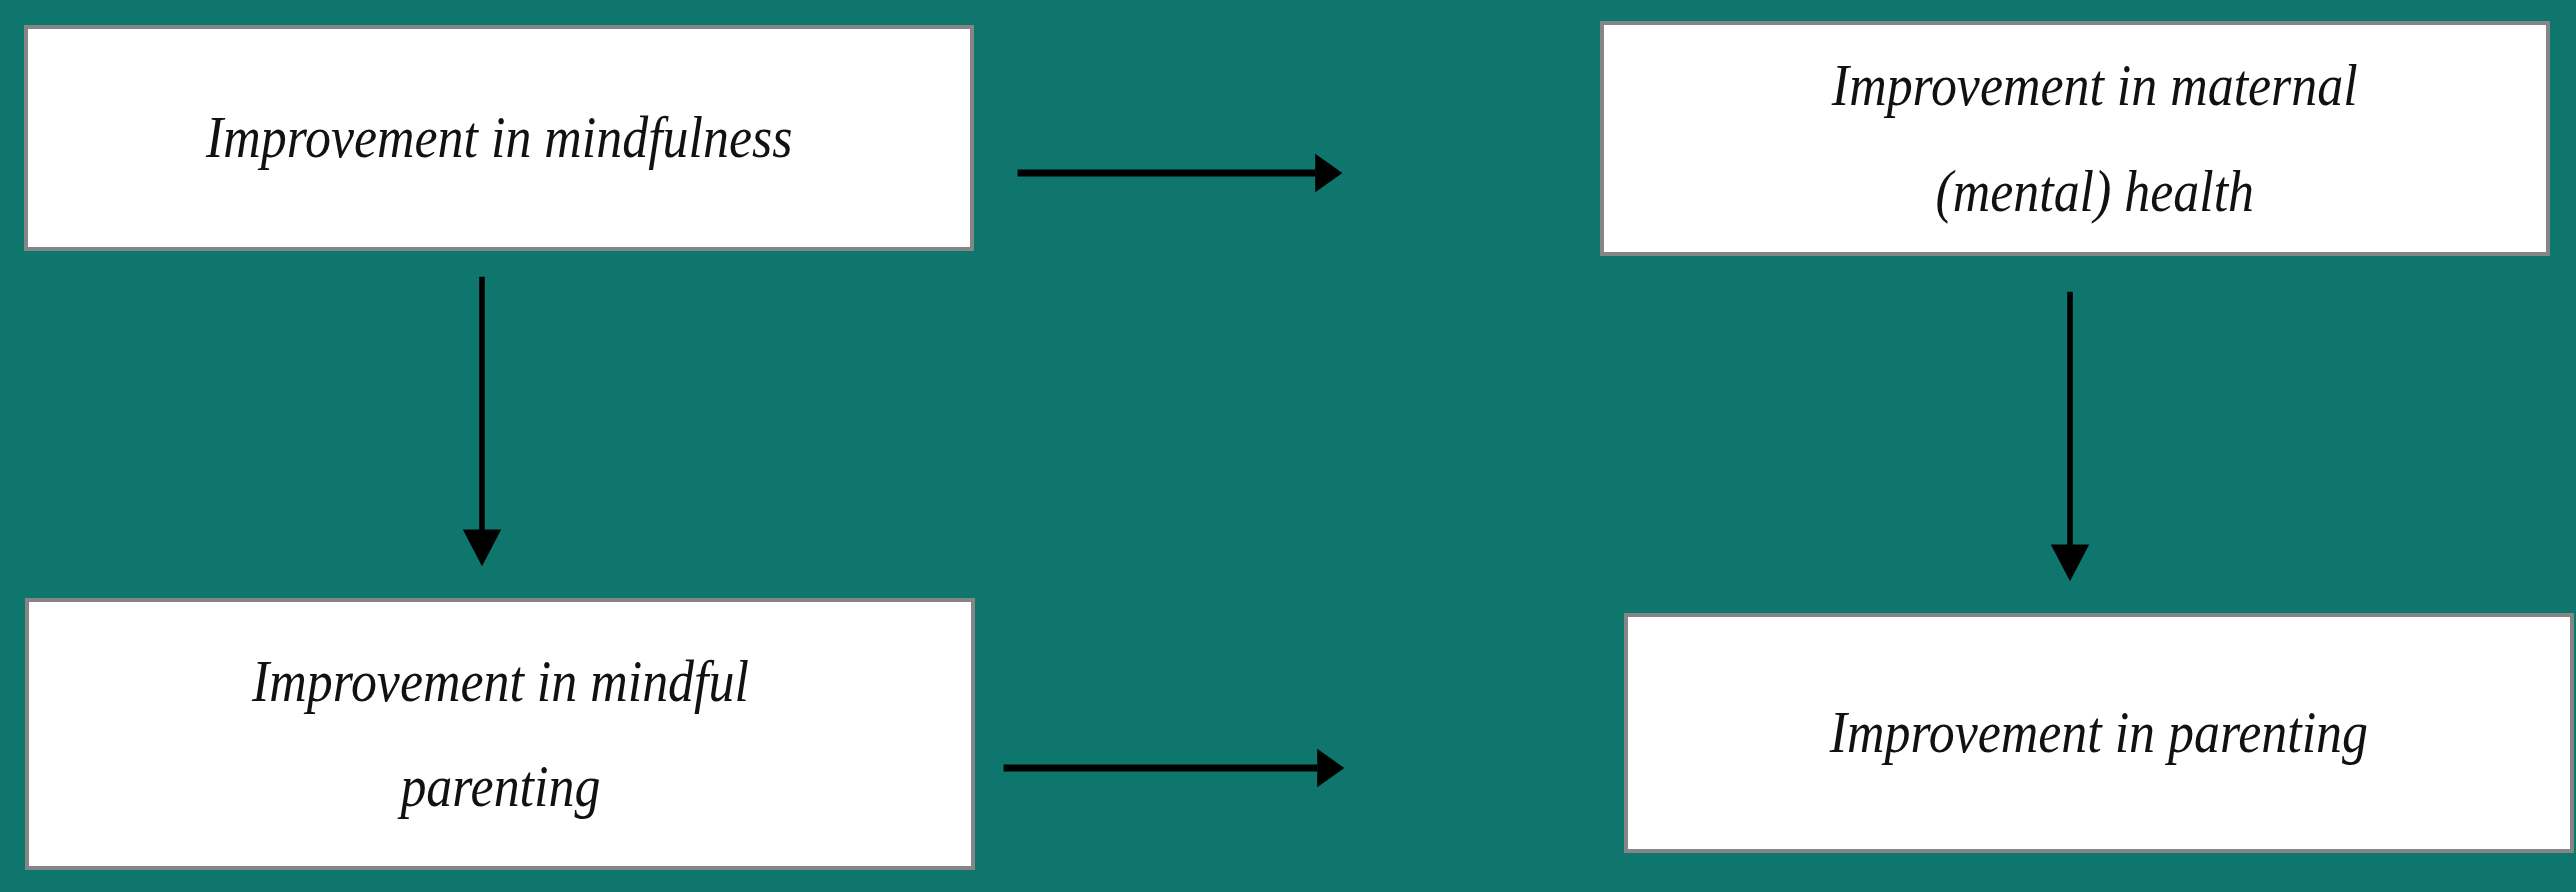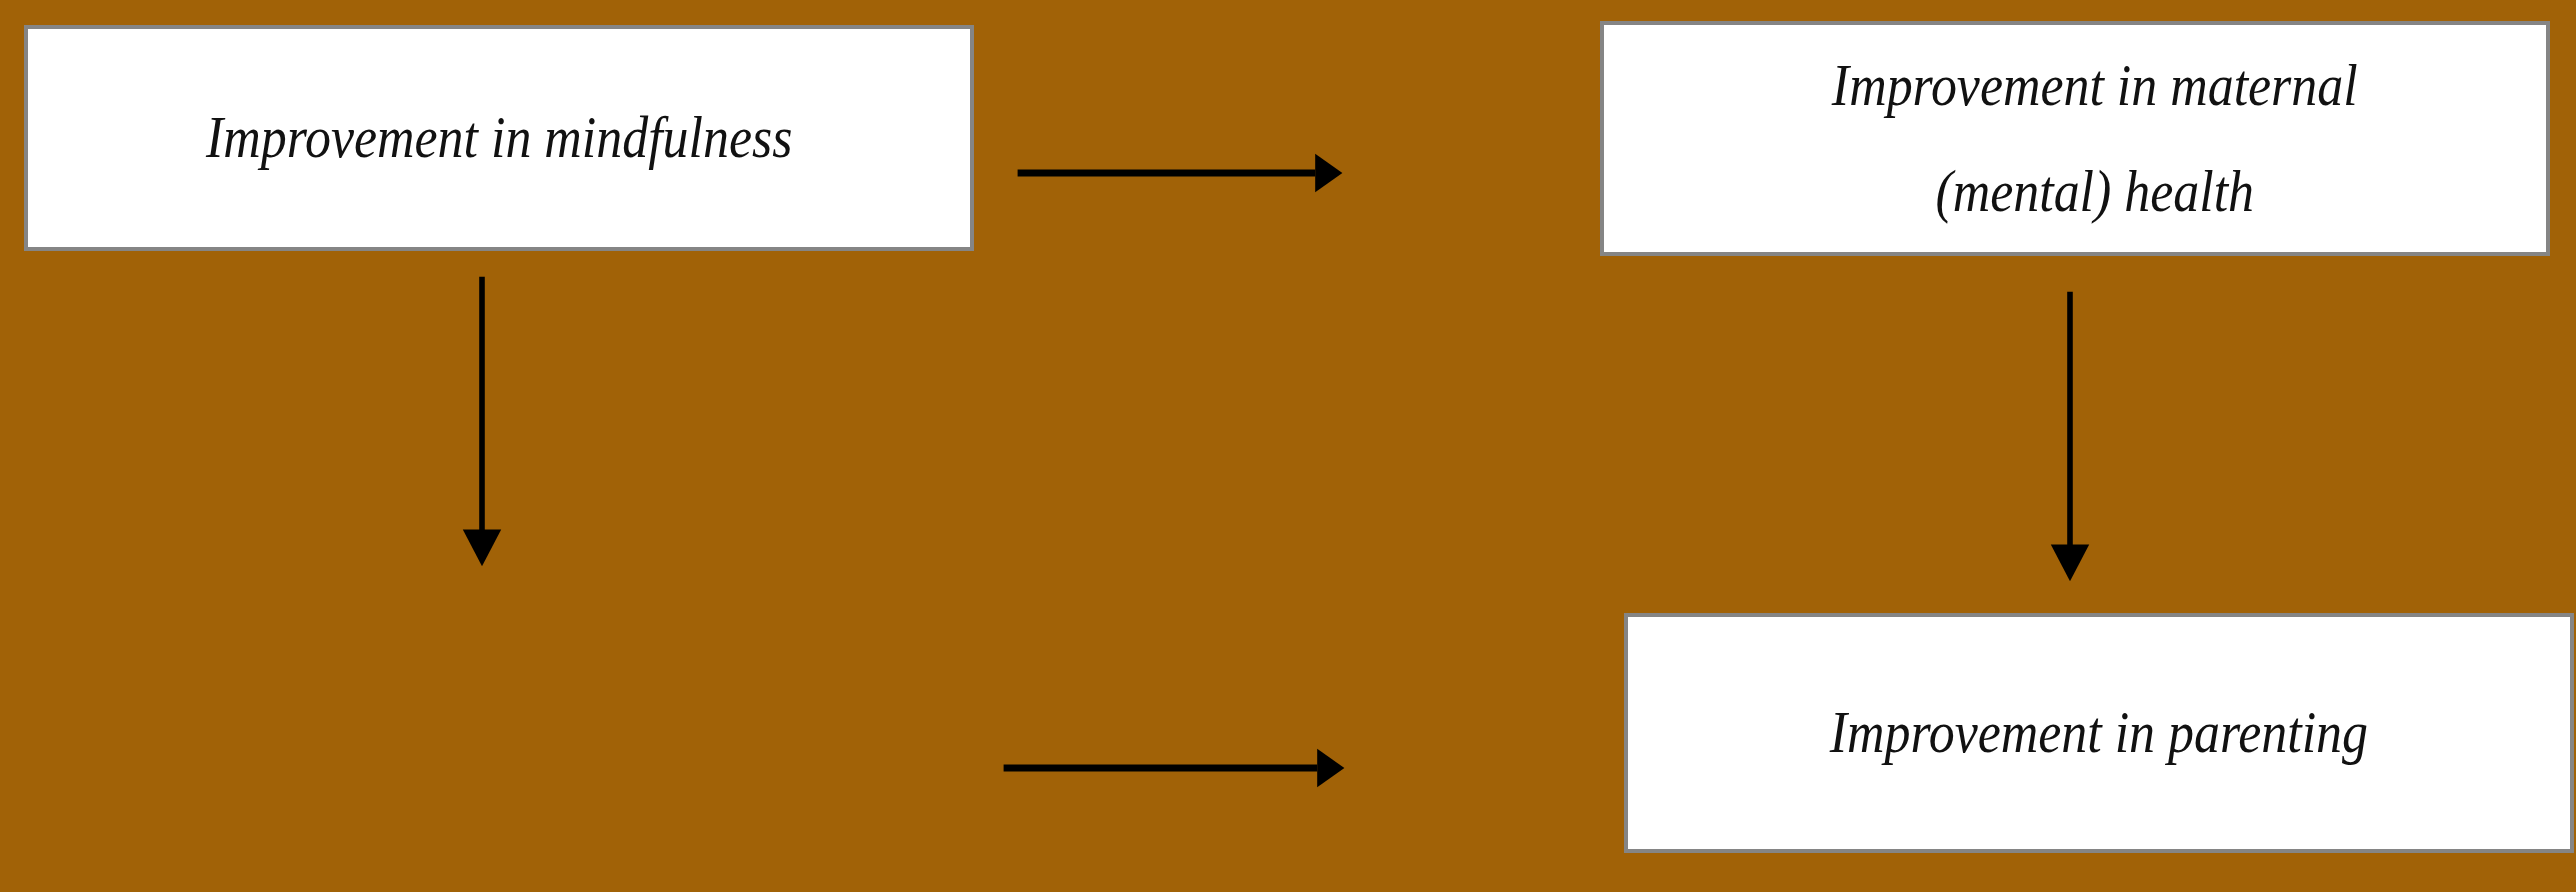--- a/index.html
+++ b/index.html
@@ -5,21 +5,21 @@
 <style>
   html, body {
     margin: 0;
     padding: 0;
     background: #ffffff;
   }
   #canvas {
     position: relative;
     width: 2576px;
     height: 893px;
-    background: #a16207;
+    background: #0f766e;
     overflow: hidden;
     font-family: "Liberation Serif", "DejaVu Serif", serif;
   }
   .node-box {
     position: absolute;
     box-sizing: border-box;
     background: #ffffff;
     border: 4px solid #858585;
     display: flex;
     align-items: center;
@@ -61,20 +61,24 @@
 
   <div class="node-box" id="box-mindfulness">
     <span class="node-label">Improvement in mindfulness</span>
   </div>
 
   <div class="node-box" id="box-maternal-health">
     <span class="node-label">Improvement in maternal
 (mental) health</span>
   </div>
 
+  <div class="node-box" id="box-mindful-parenting">
+    <span class="node-label">Improvement in mindful
+parenting</span>
+  </div>
 
   <div class="node-box" id="box-parenting">
     <span class="node-label">Improvement in parenting</span>
   </div>
 
   <svg class="arrow-svg" id="arrow-mindfulness-to-maternal" viewBox="0 0 410 60" width="328" height="48">
     <line x1="2" y1="30" x2="374" y2="30" stroke="#000000" stroke-width="9"></line>
     <polygon points="374,6 408,30 374,54" fill="#000000"></polygon>
   </svg>
 

